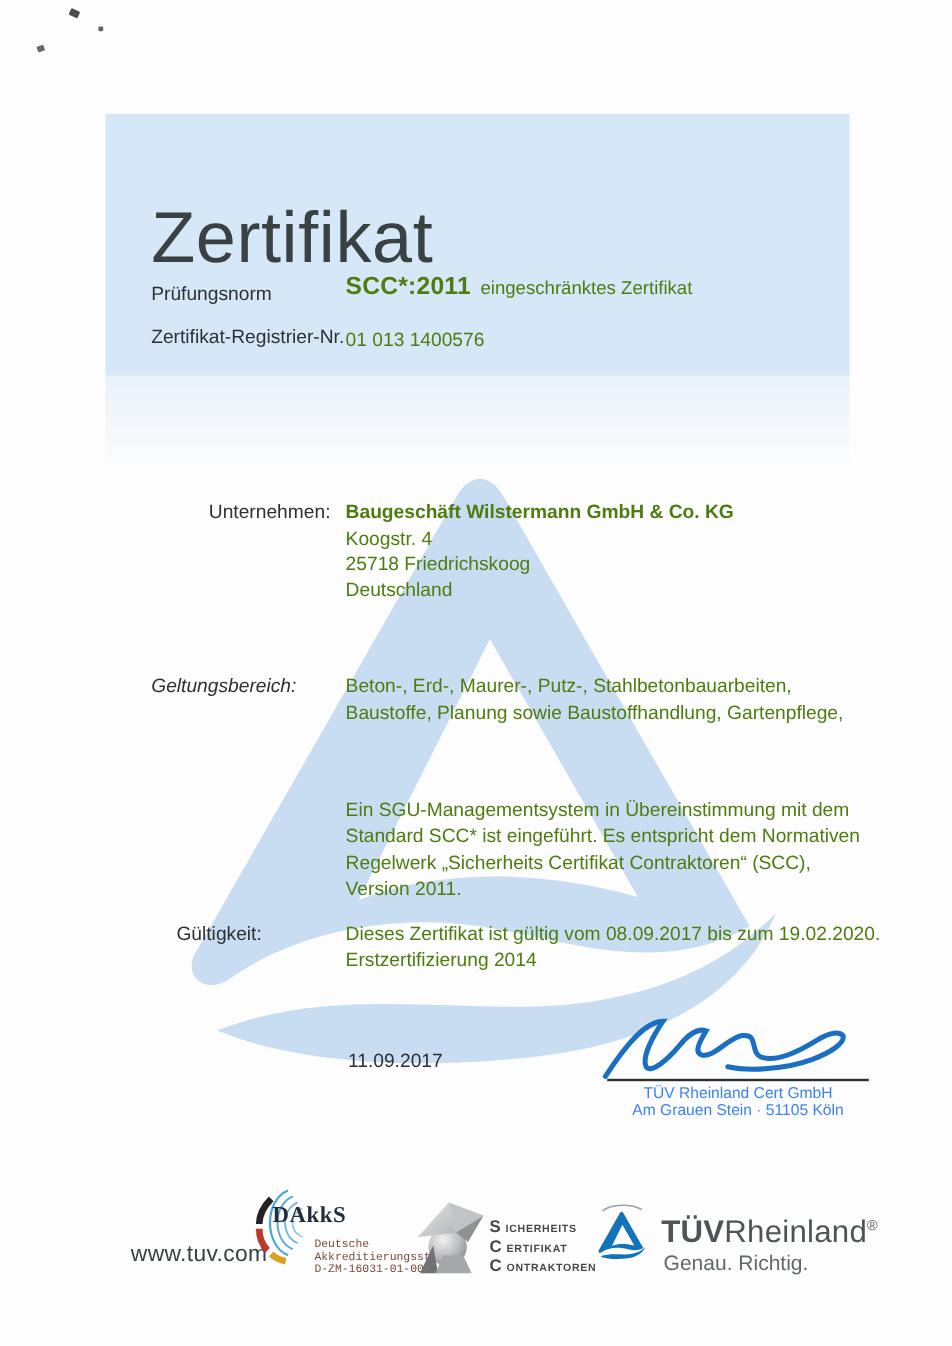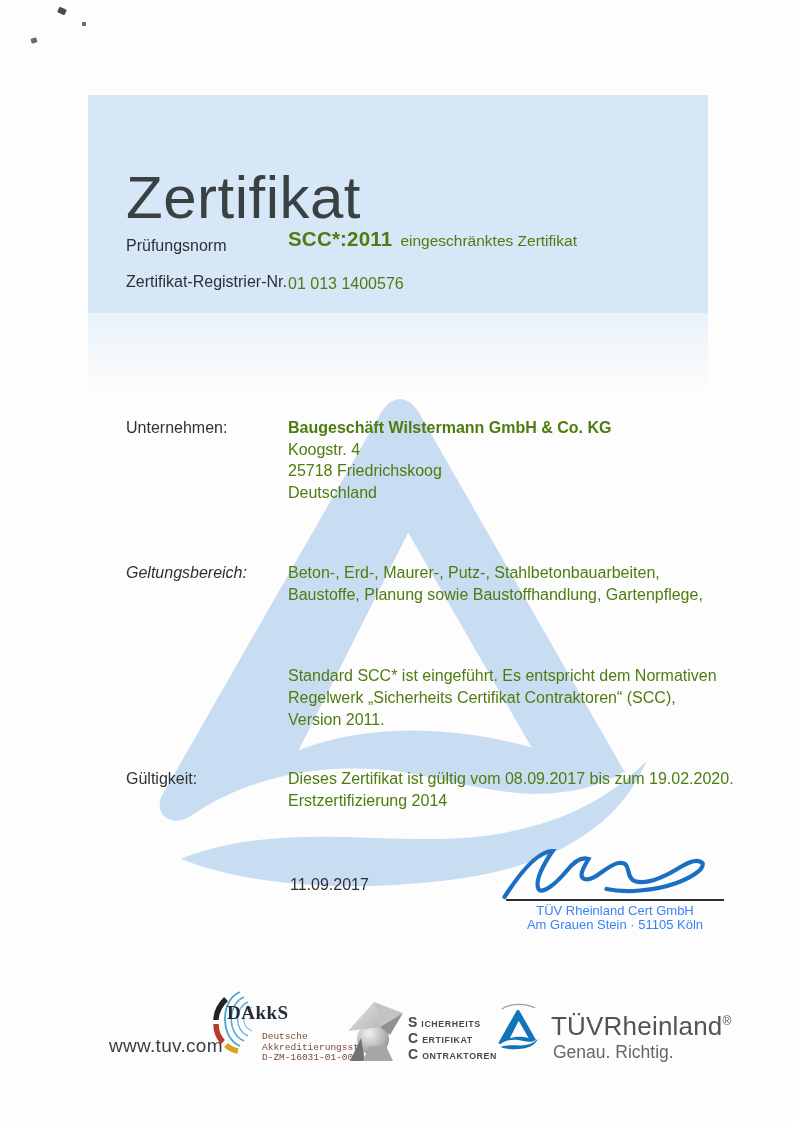--- a/index.html
+++ b/index.html
@@ -46,21 +46,21 @@
   .scc{position:absolute;left:346px;top:996px;width:145px;height:78px;}
   .scc-svg{position:absolute;left:0;top:2px;width:58px;height:70px;}
   .scc-text{position:absolute;left:62px;top:18px;color:#45494c;}
   .scc-row{display:flex;align-items:baseline;gap:4px;height:16px;}
   .scc-initial{font-size:14px;font-weight:700;}
   .scc-rest{font-size:8.8px;font-weight:700;letter-spacing:.6px;}
   .tuvlogo{position:absolute;left:494px;top:1000px;width:250px;height:78px;}
   .tuv-micro{position:absolute;left:6px;top:2px;width:38px;height:9px;}
   .tuv-tri{position:absolute;left:2px;top:8px;width:44px;height:42px;}
   .tuv-brand{position:absolute;left:57px;top:11px;font-size:26px;color:#4e5457;letter-spacing:.2px;white-space:nowrap;}
-  .tuv-brand .b{font-weight:400;}
+  .tuv-brand .b{font-weight:700;}
   .tuv-reg{font-size:12px;vertical-align:10px;}
   .tuv-tagline{position:absolute;left:59px;top:42px;font-size:17.5px;color:#63686b;}
 </style>
 </head>
 <body>
 
 <svg class="watermark" viewBox="0 0 100 92" preserveAspectRatio="none" aria-hidden="true">
   <path fill="#c9ddf2" d="M46.5 5 C48.5 1.5 51.5 1.5 53.5 5 L91 71 C77 79 63 73 50 71 C36 69 22 72 12 79 C8.5 81.5 5 79 6.5 75.5 Z"></path>
   <path fill="#fdfdfd" d="M51.5 27 L74 66.5 C60 62.5 44 62 31.5 67 Z"></path>
   <path fill="#c9ddf2" d="M10 87 C30 79 52 86 70 82 C80 80 88 76 95 69 C90 81 78 88 62 90.5 C42 93.5 22 92 10 87 Z"></path>
@@ -80,41 +80,42 @@
 
   <div class="lbl" style="top:237px;">Prüfungsnorm</div>
   <div class="val norm-line" style="top:228px;">
     <span class="norm-std">SCC*:2011</span>
     <span class="norm-qual">eingeschränktes Zertifikat</span>
   </div>
 
   <div class="lbl" style="top:273px;">Zertifikat-Registrier-Nr.</div>
   <div class="val" style="top:273px;">01 013 1400576</div>
 
-  <div class="lbl" style="top:419px;">Unternehmen:</div>
+  <div class="lbl" style="top:419px;margin-left:48px;">Unternehmen:</div>
   <div class="val" style="top:417px;">
     <div class="bold">Baugeschäft Wilstermann GmbH &amp; Co. KG</div>
     <div>Koogstr. 4</div>
     <div>25718 Friedrichskoog</div>
     <div>Deutschland</div>
   </div>
 
   <div class="lbl" style="top:564px;font-style:italic;">Geltungsbereich:</div>
   <div class="val" style="top:562px;line-height:22px;">
     <div>Beton-, Erd-, Maurer-, Putz-, Stahlbetonbauarbeiten,</div>
     <div>Baustoffe, Planung sowie Baustoffhandlung, Gartenpflege,</div>
   </div>
 
   <div class="val" style="top:665px;line-height:22px;">
+    <div>Ein SGU-Managementsystem in Übereinstimmung mit dem</div>
     <div>Standard SCC* ist eingeführt. Es entspricht dem Normativen</div>
     <div>Regelwerk „Sicherheits Certifikat Contraktoren“ (SCC),</div>
     <div>Version 2011.</div>
   </div>
 
-  <div class="lbl" style="top:770px;">Gültigkeit:</div>
+  <div class="lbl" style="top:770px;margin-left:21px;">Gültigkeit:</div>
   <div class="val" style="top:768px;line-height:22px;">
     <div>Dieses Zertifikat ist gültig vom 08.09.2017 bis zum 19.02.2020.</div>
     <div>Erstzertifizierung 2014</div>
   </div>
 
   <div class="issue-date">11.09.2017</div>
 
   <svg class="sig-svg" viewBox="0 0 230 58" aria-hidden="true">
     <path fill="none" stroke="#1a6fc2" stroke-width="4.2" stroke-linecap="round" d="M10 54 C28 26 44 8 58 8 C50 20 40 38 44 46 C48 52 62 40 72 28 C80 18 88 14 94 16 C88 26 84 34 90 36 C100 39 112 22 124 20 C138 18 130 34 140 38 C152 42 170 34 186 24 C196 18 204 16 208 20 C210 26 198 34 182 40 C160 48 130 50 112 46"></path>
   </svg>

